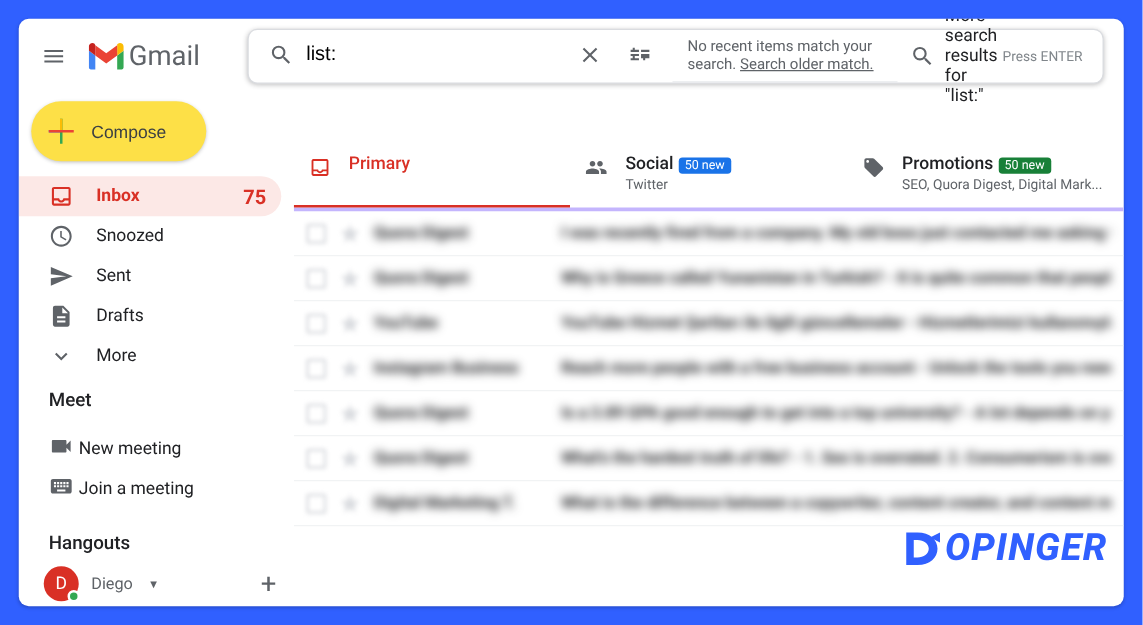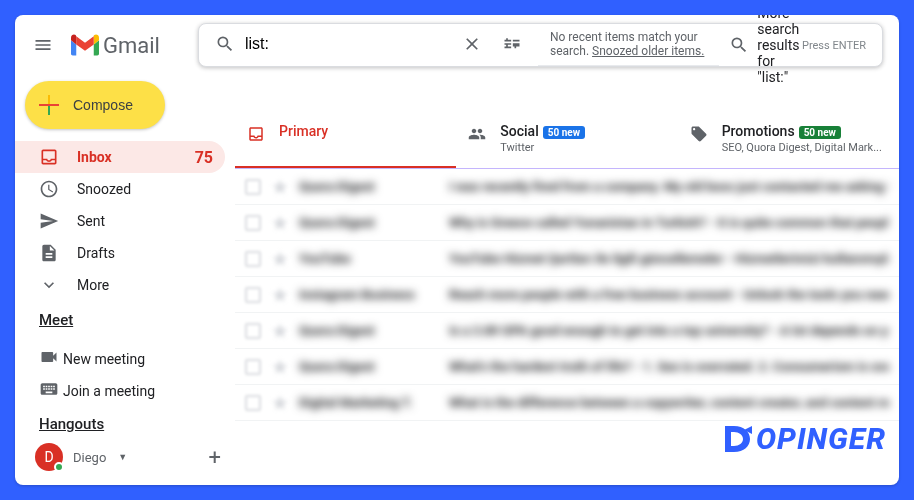--- a/index.html
+++ b/index.html
@@ -109,42 +109,42 @@
     color:#202124;
     margin-right: 10px;
   }
   .nav-item .nav-icon { width:20px; color:#5f6368; }
   .nav-item .nav-label { flex:1; font-size:14px; }
   .nav-item .nav-count { font-size:16px; font-weight:700;margin-left:44px; }
   .nav-item.active { background:#fce8e6; color:#d93025; font-weight:700; }
   .nav-item.active .nav-icon { color:#d93025; }
   .nav-item.active .nav-count { color:#d93025; }
   
-  .section-title { font-size:15px; font-weight:500; padding: 10px 0 6px 24px; color:#202124;text-decoration:underline; }
+  .section-title { font-size:15px; font-weight:500; padding: 10px 0 6px 24px; color:#202124; }
   .meet-item { display:flex; align-items:flex-end; height:32px; padding:0 12px 0 24px; gap:4px; cursor:pointer; }
   .meet-item .nav-icon { width:20px; color:#5f6368; }
   
-  .hangouts-area { margin-top:auto; padding-bottom:10px; }
+  .hangouts-area { margin-top:auto; }
   .hangouts-row { display:flex; align-items:center; padding:4px 14px 4px 20px; gap:10px; }
   .avatar { width:28px; height:28px; border-radius:50%; background:#d93025; color:#fff; display:flex; align-items:center; justify-content:center; font-size:14px; position:relative; }
   .avatar .status { position:absolute; bottom:-1px; right:-1px; width:10px; height:10px; border-radius:50%; background:#34a853; border:2px solid #fff; }
   .username { font-size:13px; color:#5f6368; }
   .dropdown-caret { font-size:9px; color:#5f6368; margin-left:2px; }
   .plus-add { margin-left:auto; font-size:22px; color:#5f6368; cursor:pointer; }
   
   .main { flex:1; display:flex; flex-direction:column; overflow:hidden; }
-  .tabs { display:flex; height:56px; border-bottom:1px solid #c4b5fd; margin-top: 44px; }
+  .tabs { display:flex; height:56px; border-bottom:3px solid #c4b5fd; margin-top: 44px; }
   .tab { flex:1; display:flex; padding:10px 12px; gap:14px; cursor:pointer; position:relative; border-bottom:2px solid transparent; max-width: 230px; }
   .tab.active { border-bottom-color:#d93025; color:#d93025; }
   .tab .tab-icon { color:#5f6368; width:18px; margin-top:2px; }
   .tab.active .tab-icon { color:#d93025; }
   .tab-content { display:flex; flex-direction:column; gap:2px; }
   .tab-label { font-size:14px; font-weight:500; }
   .tab-sub { font-size:11px; color:#5f6368; line-height:1.2; }
-  .badge { background:#1a73e8; color:#fff; font-size:10px; font-weight:700; padding:1px 5px; border-radius:3px; margin-left:4px; }
+  .badge { background:#1a73e8; color:#fff; font-size:10px; font-weight:400; padding:1px 5px; border-radius:3px; margin-left:4px; }
   .badge.green { background:#188038; }
   
   .maillist { flex:1; overflow:hidden; }
   .mailrow { display:flex; align-items:center; height:36px; padding:0 10px; border-bottom:1px solid #f1f3f4; gap:10px; }
   .checkbox { width:16px; height:16px; border:2px solid #dadce0; border-radius:2px; filter:blur(1.5px); }
   .star { width:18px; height:18px; filter:blur(2px); }
   .sender { width:140px; filter:blur(4px); font-weight:700; font-size:13px; color:#202124; overflow:hidden; white-space:nowrap; }
   .subject { flex:1; filter:blur(4px); font-size:13px; color:#202124; overflow:hidden; white-space:nowrap; }
   
   .watermark {
@@ -199,21 +199,21 @@
               </svg>
           </div>
           <div class="search-btn-icon">
             <svg width="20" height="20" viewBox="0 0 24 24" fill="#5f6368">
                 <path d="M7 13h4v-2H3v2h2v2h2v-2zm14-2h-8v2h8v-2zM7 7V5H5v2H3v2h8V7H7zm14 0h-8v2h8V7zm-4 10v-2h4v-2h-8v2h2v2h2zm-14-2v2h8v-2H3z"></path>
               </svg>
           </div>
         </div>
         <div class="search-dropdown-row">
           <span>No recent items match your search.</span>
-          <a href="#">Snoozed older items.</a>
+          <a href="#">Search older match.</a>
         </div>
         <div class="search-more-row">
           <svg width="20" height="20" viewBox="0 0 24 24" fill="#5f6368">
               <path d="M15.5 14h-.79l-.28-.27A6.471 6.471 0 0016 9.5 6.5 6.5 0 109.5 16c1.61 0 3.09-.59 4.23-1.57l.27.28v.79l5 4.99L20.49 19l-4.99-5zm-6 0C7.01 14 5 11.99 5 9.5S7.01 5 9.5 5 14 7.01 14 9.5 11.99 14 9.5 14z"></path>
             </svg>
           <div class="search-more-label">More search results for "list:"</div>
           <div class="press-enter">Press ENTER</div>
         </div>
       </div>
     </div>

